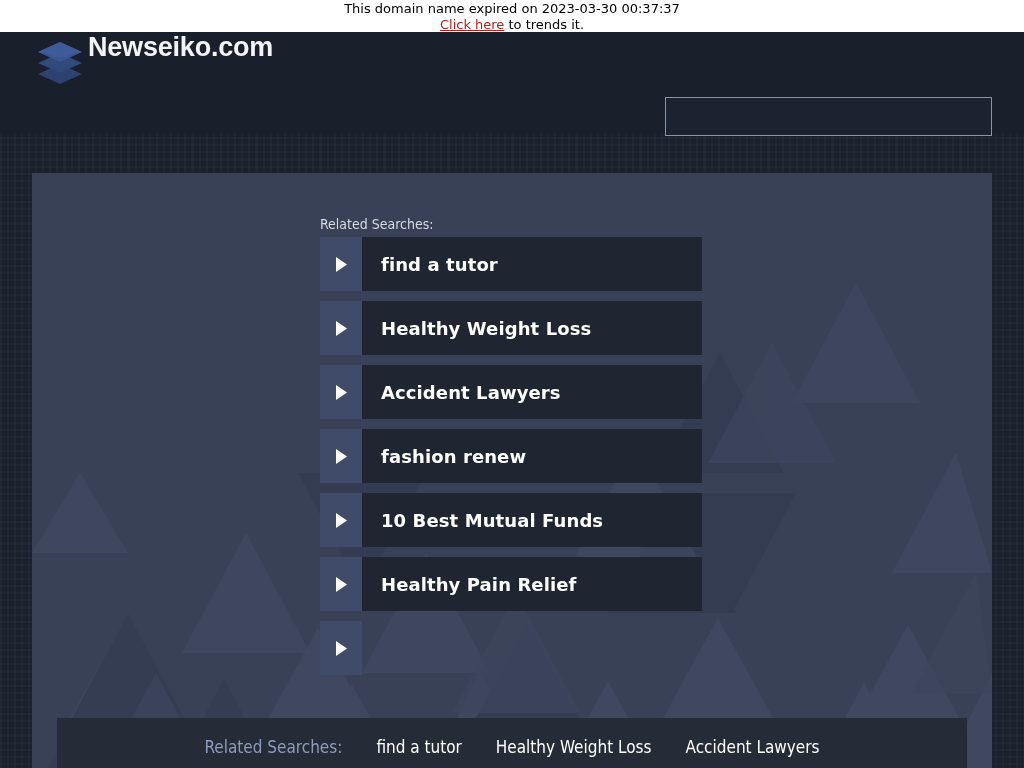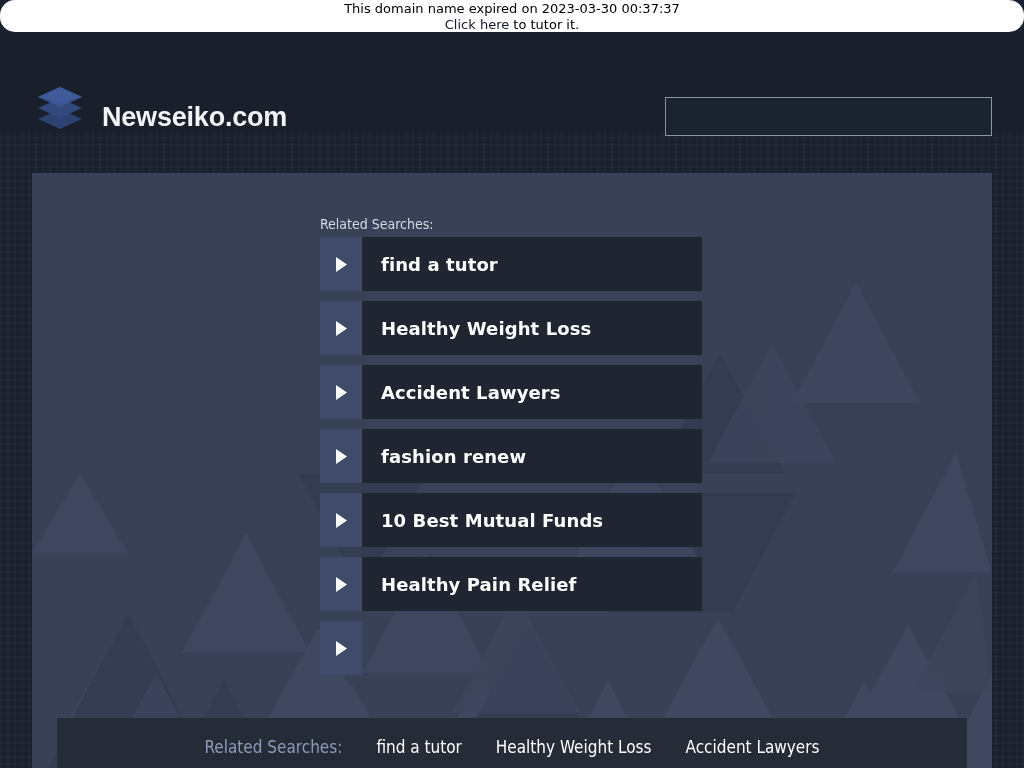--- a/index.html
+++ b/index.html
@@ -40,45 +40,44 @@
     width: 1024px;
     height: 32px;
     background: #ffffff;
     color: #000000;
     text-align: center;
     font-family: "DejaVu Sans", sans-serif;
     font-size: 13px;
     line-height: 16px;
     padding-top: 1px;
     z-index: 40;
-    border-radius: 15px;
   }
   #expiry-banner .line { display: block; white-space: nowrap; }
   #expiry-banner a {
-    color: #0f172a;
+    color: #b91c1c;
+    text-decoration: underline;
     cursor: pointer;
   }
 
   
   #site-header {
     position: absolute;
     left: 0; top: 32px;
     width: 1024px;
     height: 101px;
     background: #191f2b;
     z-index: 30;
   }
 
   #brand {
     position: absolute;
     left: 32px; top: 0;
     height: 101px;
     display: flex;
-    align-items: flex-end;
-    gap: 14px;
+    align-items: flex-start;
     cursor: pointer;
   }
 
   #logo-icon { width: 56px; height: 56px; display: block; flex: 0 0 auto; }
 
   #brand-name {
     color: #f2f4f8;
     font-family: "Liberation Sans", sans-serif;
     font-size: 27px;
     font-weight: bold;
@@ -204,21 +203,21 @@
     cursor: pointer;
   }
 </style>
 </head>
 <body>
 
 <div id="page-bg"></div>
 
 <div id="expiry-banner">
   <span class="line">This domain name expired on 2023-03-30 00:37:37</span>
-  <span class="line"><a>Click here</a><span> to tutor it.</span></span>
+  <span class="line"><a>Click here</a><span> to trends it.</span></span>
 </div>
 
 <div id="site-header">
 
   <div id="brand">
     <svg id="logo-icon" viewBox="0 0 56 56">
       <polygon points="28,32 6,42 28,52 50,42" fill="#2d4270"></polygon>
       <polygon points="28,21 6,31 28,41 50,31" fill="#31497c"></polygon>
       <polygon points="28,10 6,20 28,30 50,20" fill="#3a5490"></polygon>
       <polygon points="28,10 6,20 28,26 50,20" fill="#3e5a99"></polygon>

